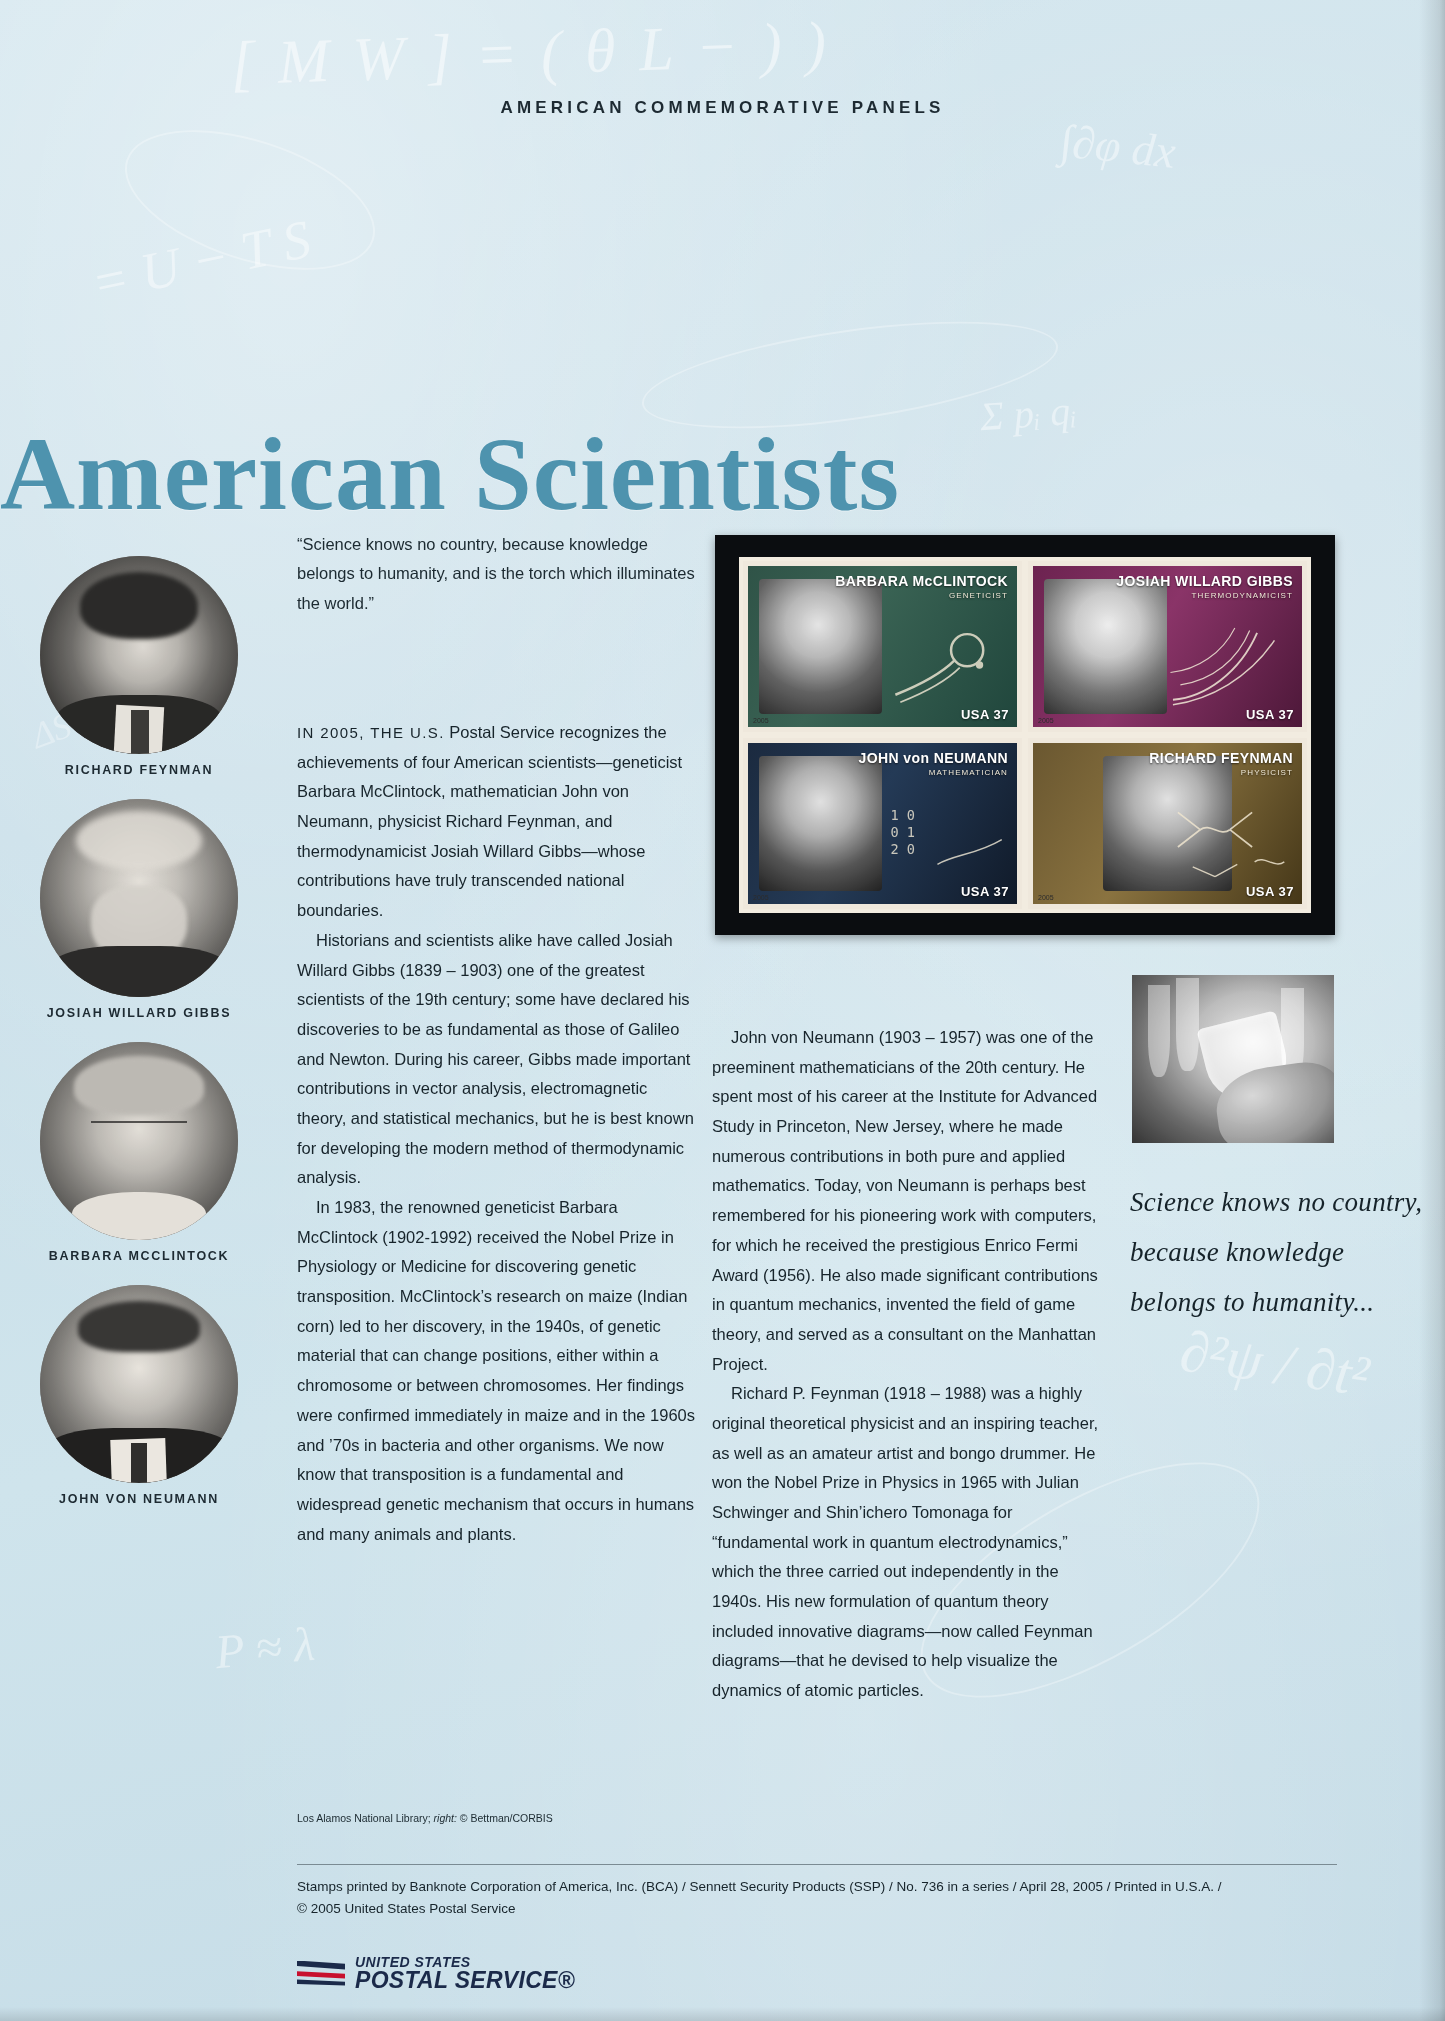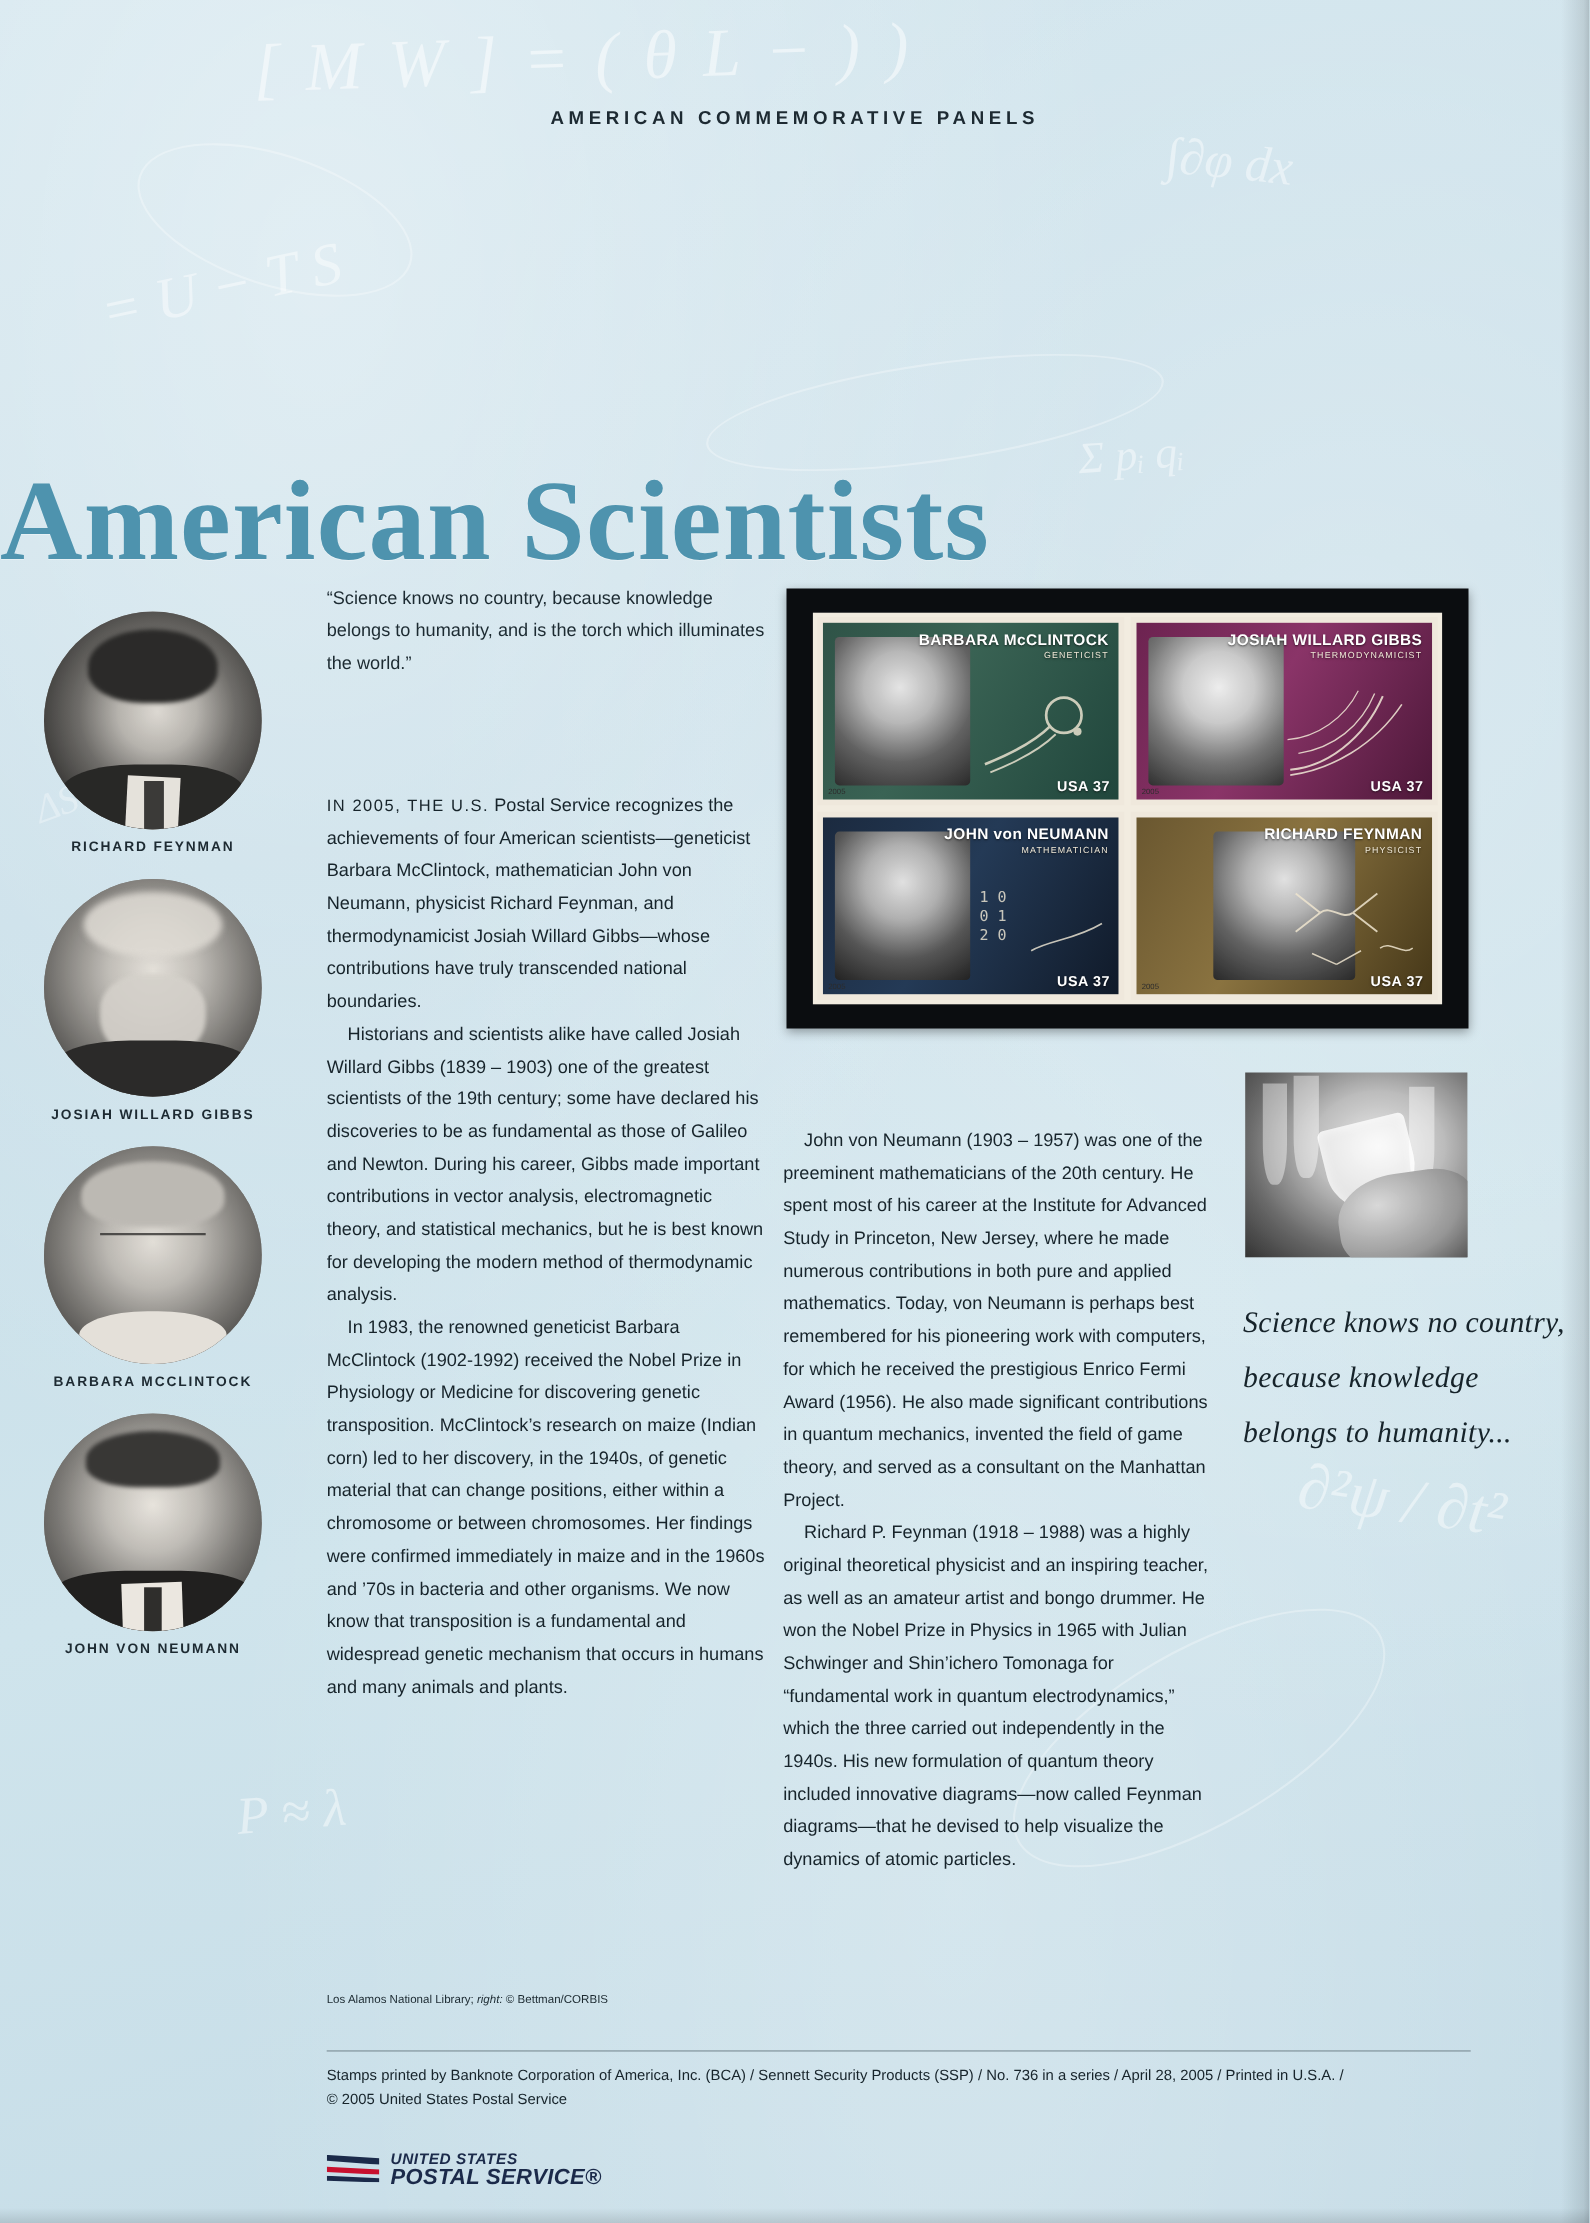--- a/index.html
+++ b/index.html
@@ -326,21 +326,21 @@
     position:absolute; left:0; top:22px; width:48px; height:7px;
     background:#1b2a4a; clip-path: polygon(0 15%, 100% 45%, 100% 100%, 0 80%);
   }
   #usps-logo .wordmark {
     font-weight: bold;
     font-style: italic;
     color: #1b2a4a;
     line-height: 1.0;
   }
   #usps-logo .wordmark .l1 { font-size: 14px; letter-spacing: .5px; }
-  #usps-logo .wordmark .l2 { font-size: 20px; letter-spacing: .3px; }
+  #usps-logo .wordmark .l2 { font-size: 23px; letter-spacing: .3px; }
 
   
   #edge-right { position:absolute; top:0; right:0; width:26px; height:100%;
     background: linear-gradient(to right, rgba(0,0,0,0) 0%, rgba(0,0,0,0.10) 80%, rgba(0,0,0,0.18) 100%); }
   #edge-bottom { position:absolute; bottom:0; left:0; width:100%; height:14px;
     background: linear-gradient(to bottom, rgba(0,0,0,0) 0%, rgba(0,0,0,0.12) 100%); }
 </style>
 </head>
 <body>
 

